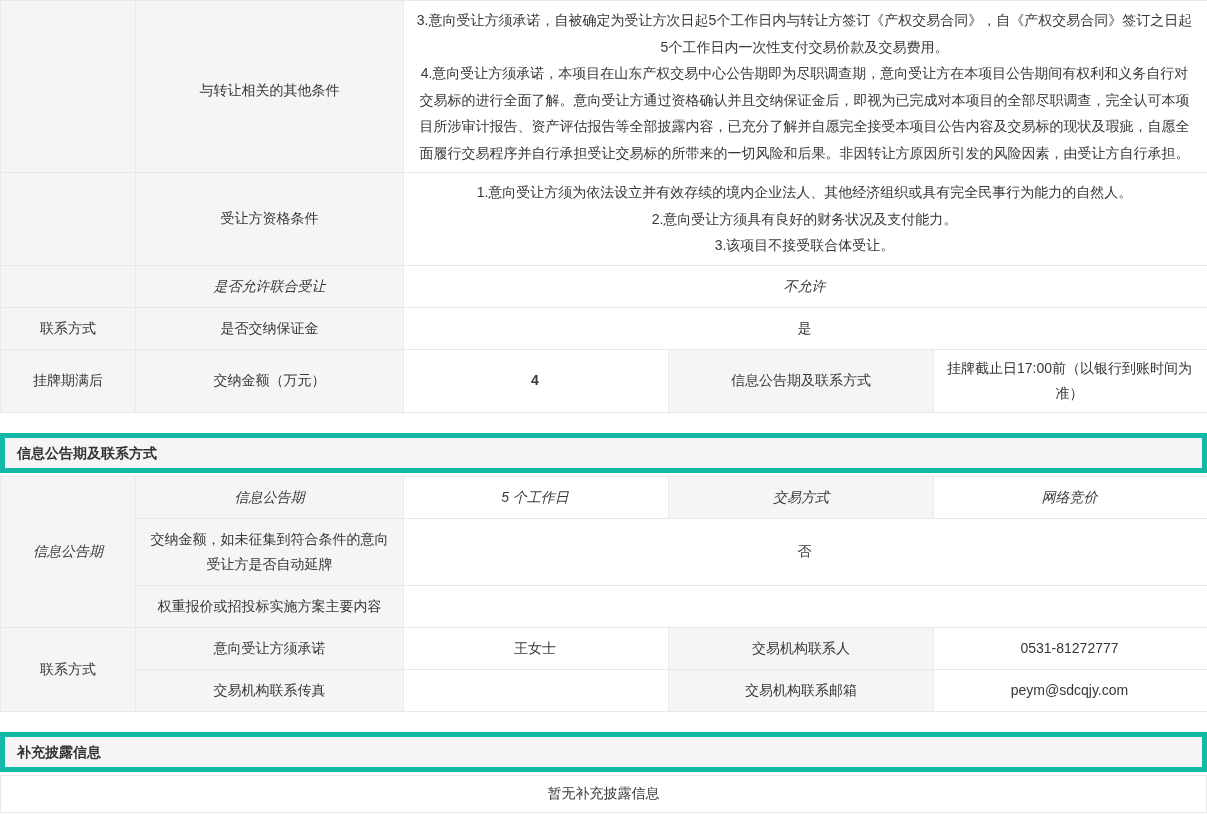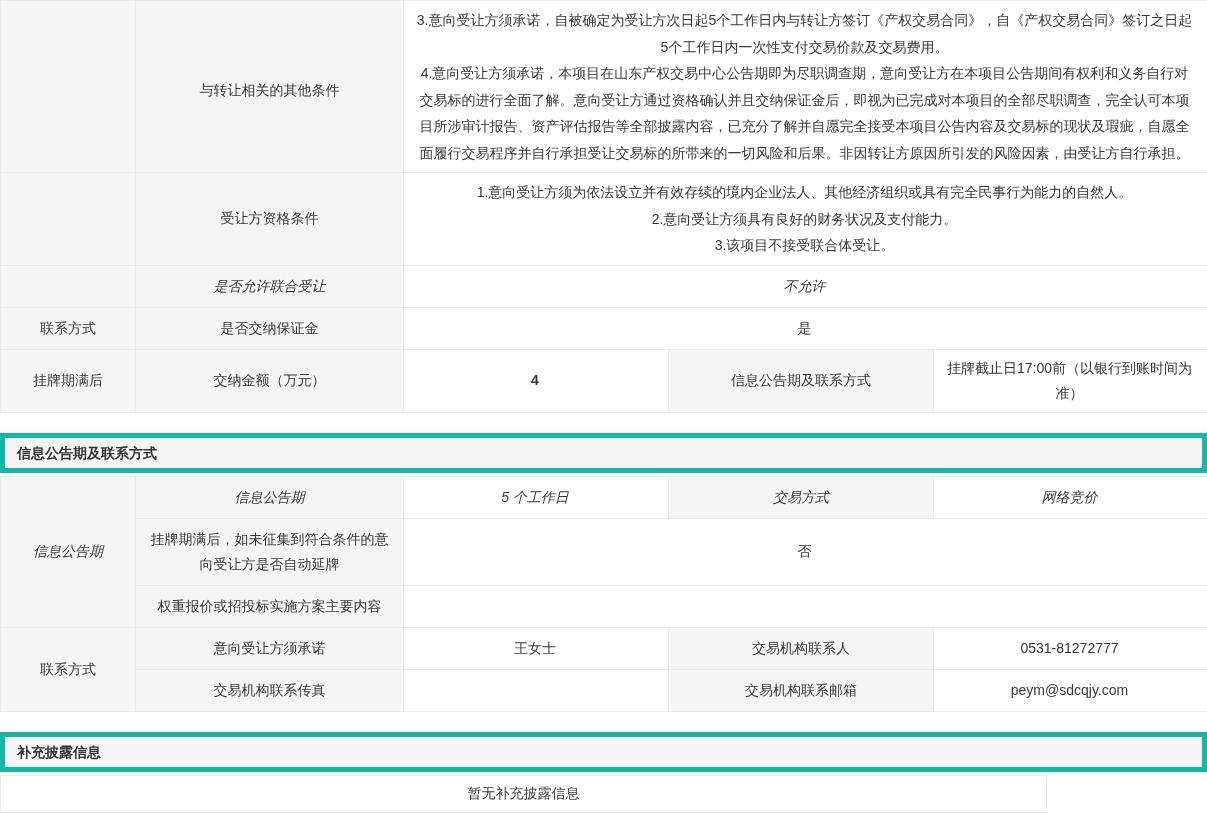--- a/index.html
+++ b/index.html
@@ -51,21 +51,21 @@
     border: 5px solid #14b8a6;
     font-weight: bold;
     color: #333333;
     padding: 6px 12px;
     line-height: 18px;
     margin-top: 20px;
     margin-bottom: 3px;
   }
 
   .single-row {
-    width: 1047px;
+    width: 1207px;
     border: 1px solid #e9e9e9;
     background: #ffffff;
   }
   .single-row.centered { text-align: center; padding: 9px 12px; }
 
   tr.h37 td { height: 37px; font-style: italic; }
   tr.h38 td { height: 38px; }
   tr.h57 td { height: 57px; }
   tr.h63 td { height: 63px; }
   tr.h36 td { height: 36px; }
@@ -135,21 +135,21 @@
       </colgroup>
     <tbody>
         <tr class="h37">
       <td class="lbl" rowspan="3">信息公告期</td>
       <td class="lbl">信息公告期</td>
       <td class="val">5 个工作日</td>
       <td class="lbl">交易方式</td>
       <td class="val">网络竞价</td>
     </tr>
     <tr class="h63">
-      <td class="lbl">挂牌期满后，如未征集到符合条件的意向受让方是否自动延牌</td>
+      <td class="lbl">交纳金额，如未征集到符合条件的意向受让方是否自动延牌</td>
       <td class="val" colspan="3">否</td>
     </tr>
     <tr class="h34">
       <td class="lbl">权重报价或招投标实施方案主要内容</td>
       <td class="val" colspan="3"></td>
     </tr>
     <tr class="h36">
       <td class="lbl" rowspan="2">联系方式</td>
       <td class="lbl">意向受让方须承诺</td>
       <td class="val">王女士</td>

